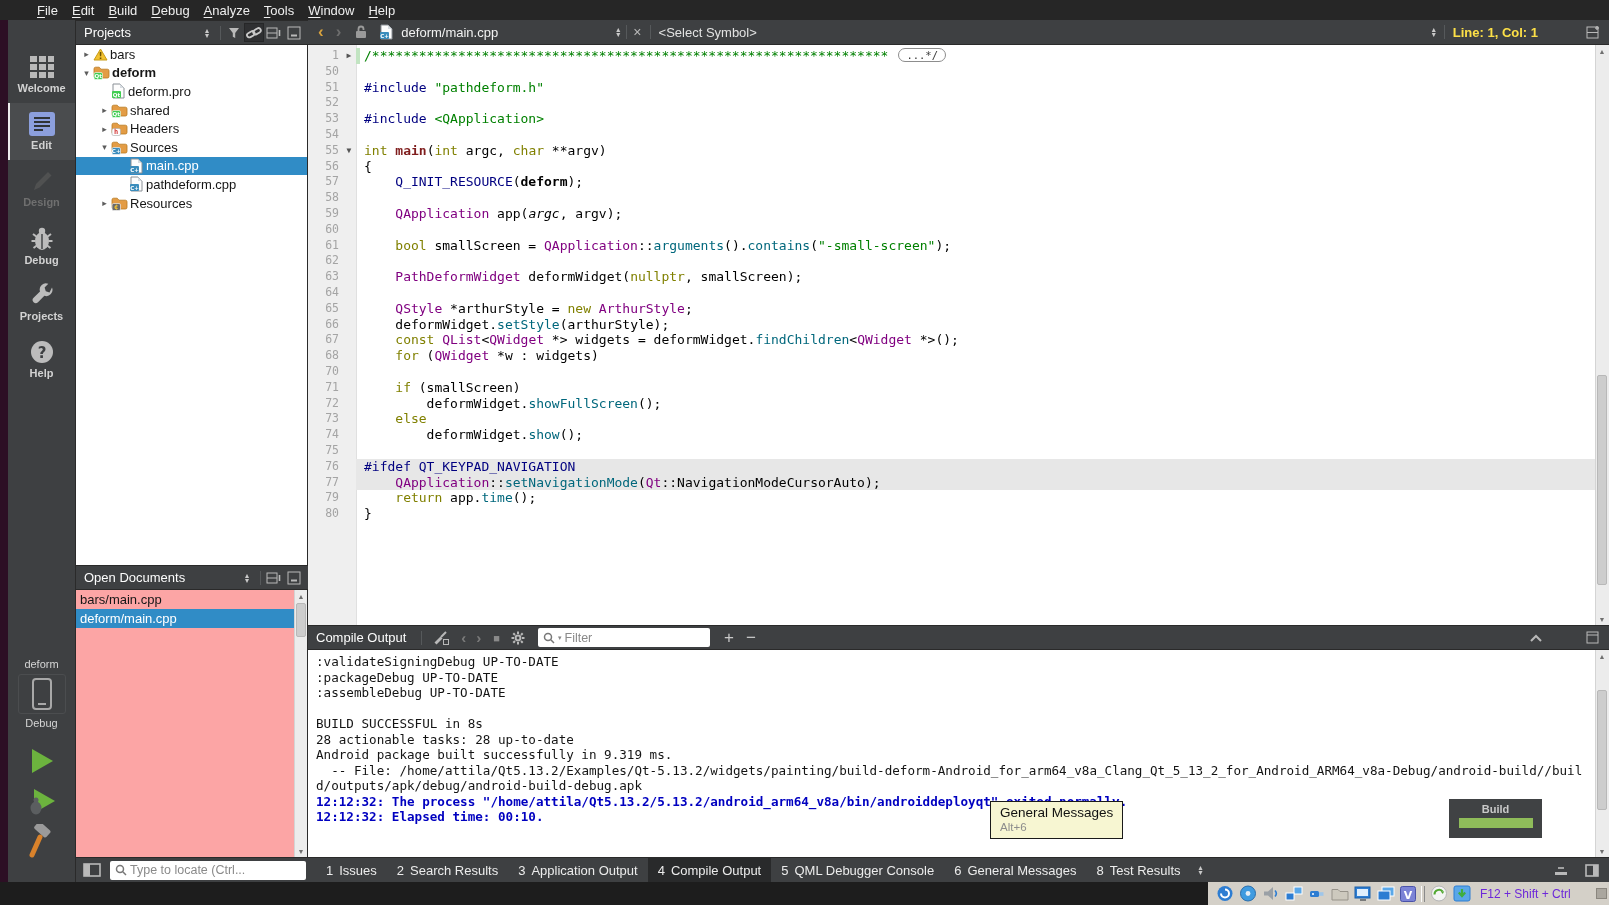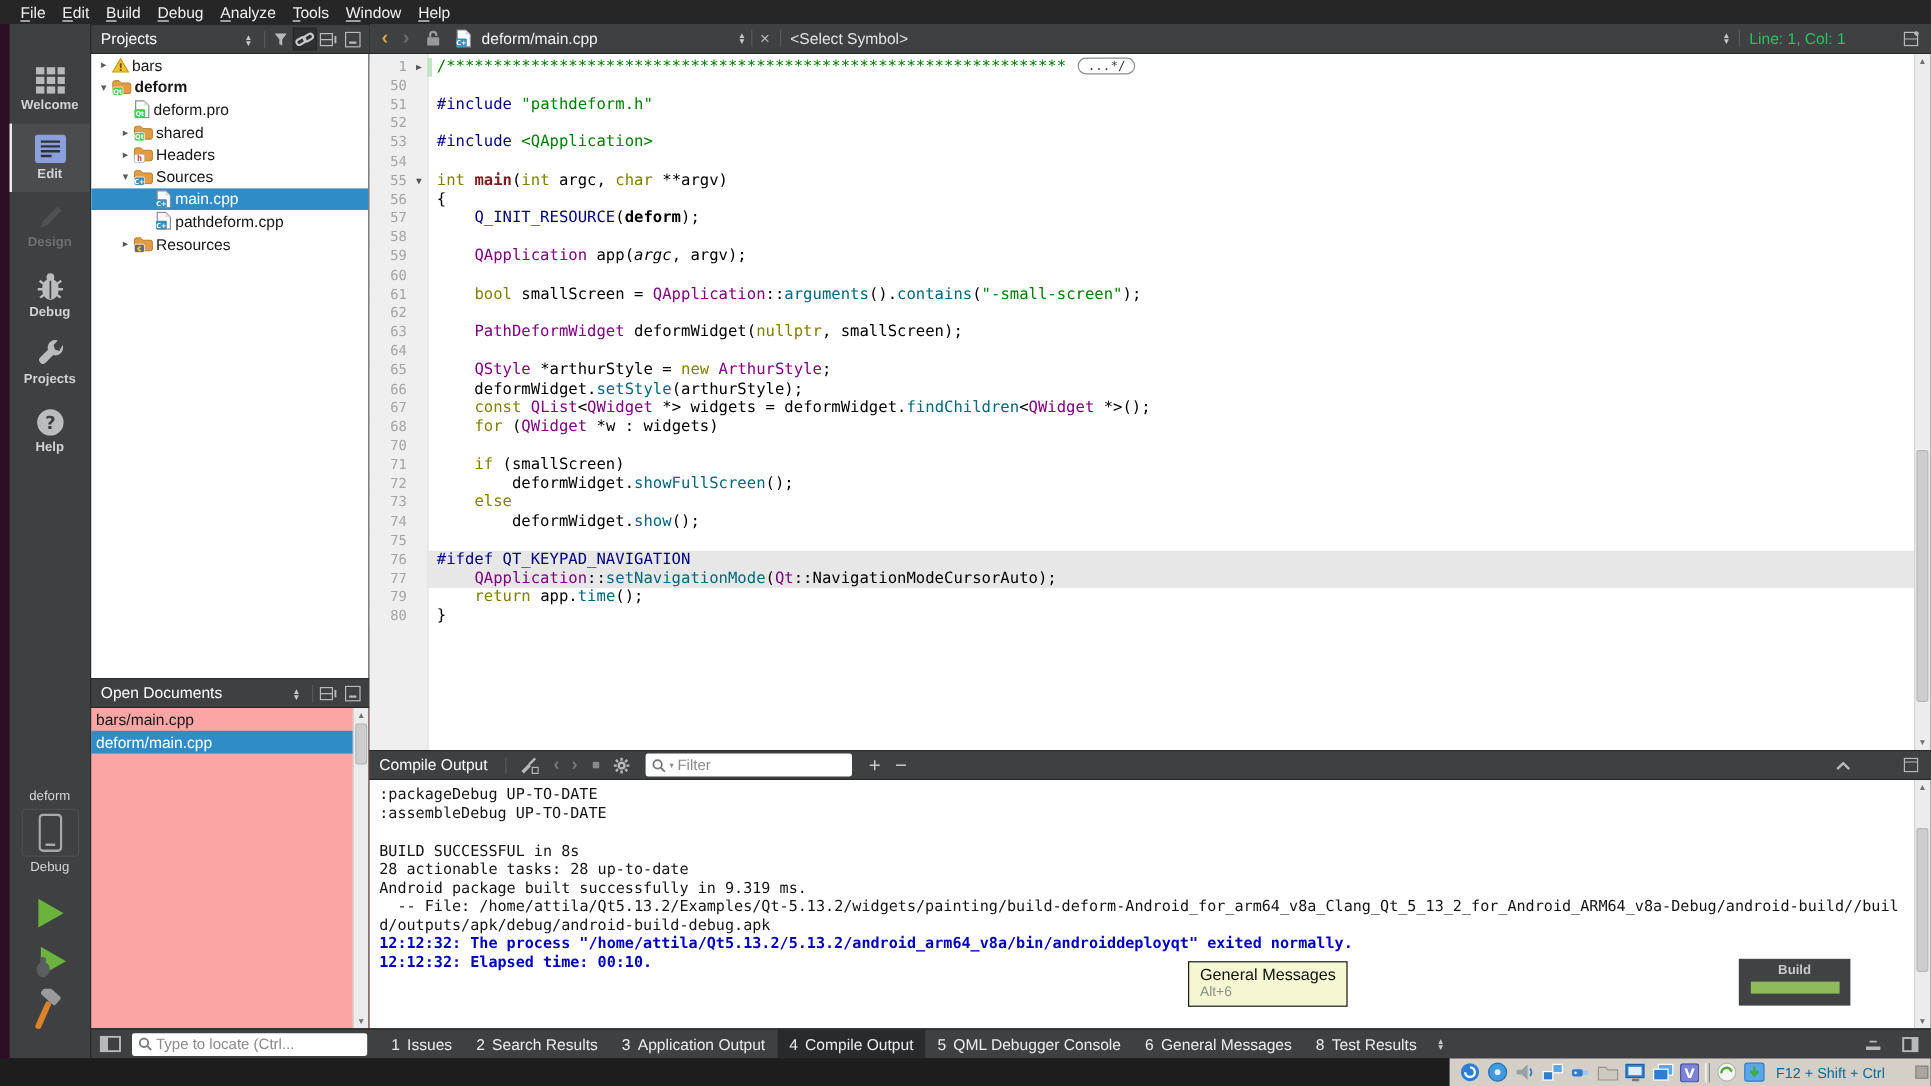--- a/index.html
+++ b/index.html
@@ -105,28 +105,28 @@
   .bp-bar{width:74px;height:10px;background:#8fbc5a;margin-top:3px;}
 
   
   #editor-scrollbar{position:absolute;left:1595px;top:45px;width:14px;height:580px;background:#ececec;border-left:1px solid #d4d4d4;}
   #output-scrollbar{position:absolute;left:1595px;top:650px;width:14px;height:207px;background:#ececec;border-left:1px solid #d4d4d4;}
 
   
   #traybar{position:absolute;left:0;top:882px;width:1609px;height:23px;background:#1d1d1d;}
   #tray-right{position:absolute;left:1208px;top:0;width:401px;height:23px;background:#d4d0c8;display:flex;align-items:center;gap:5px;padding-left:8px;}
   .tray-sep{width:4px;height:16px;border-left:1px solid #fcfcfc;border-right:1px solid #8a8a8a;flex:none;}
-  .host-key{font-size:12px;color:#0369a1;margin-left:4px;white-space:nowrap;}
+  .host-key{font-size:12px;color:#6d28d9;margin-left:4px;white-space:nowrap;}
   .grip{position:absolute;right:2px;top:6px;width:11px;height:11px;background:#aaa69e;border:1px solid #8a867e;}
 </style>
 </head>
 <body>
 
 <div id="menubar">
-  <span id="menu-items" style="display: flex;">
+  <span id="menu-items" style="display: flex; margin-left: 20px;">
       <span class="menu-item"><u>F</u>ile</span>
       <span class="menu-item"><u>E</u>dit</span>
       <span class="menu-item"><u>B</u>uild</span>
       <span class="menu-item"><u>D</u>ebug</span>
       <span class="menu-item"><u>A</u>nalyze</span>
       <span class="menu-item"><u>T</u>ools</span>
       <span class="menu-item"><u>W</u>indow</span>
       <span class="menu-item"><u>H</u>elp</span>
     </span>
 </div>
@@ -466,21 +466,21 @@
   <span class="hsep" style="margin:0 6px;"></span>
   <span style="color:#b9b9b9;font-size:14px;">×</span>
   <span class="hsep" style="margin:0 8px;"></span>
   <span class="tb-text">&lt;Select Symbol&gt;</span>
   <span style="flex:1;"></span>
   <span class="updn">
       <span>▴</span>
       <span>▾</span>
     </span>
   <span class="hsep" style="margin:0 8px;"></span>
-  <span class="tb-text" style="color:#22c55e;">Line: 1, Col: 1</span>
+  <span class="tb-text" style="color:#fde047;font-weight:bold;">Line: 1, Col: 1</span>
   <span class="ic" style="margin-left:48px;margin-right:2px;">
       <svg width="15" height="14">
         <rect x="1" y="2" width="11" height="11" fill="none" stroke="#b9b9b9"></rect>
         <line x1="1" y1="7.5" x2="12" y2="7.5" stroke="#b9b9b9"></line>
         <line x1="11" y1="1" x2="11" y2="5" stroke="#b9b9b9" stroke-width="1.4"></line>
         <line x1="9" y1="3" x2="13" y2="3" stroke="#b9b9b9" stroke-width="1.4"></line>
       </svg>
     </span>
 </div>
 
@@ -696,20 +696,21 @@
     </span>
   <span class="ic" style="margin-left:44px;margin-right:2px;">
       <svg width="13" height="13">
         <rect x="1" y="1" width="11" height="11" fill="none" stroke="#b9b9b9"></rect>
         <line x1="1" y1="4" x2="12" y2="4" stroke="#b9b9b9"></line>
       </svg>
     </span>
 </div>
 <div id="output-body">
   <div id="output-lines">
+      <div class="oline">:validateSigningDebug UP-TO-DATE</div>
       <div class="oline">:packageDebug UP-TO-DATE</div>
       <div class="oline">:assembleDebug UP-TO-DATE</div>
       <div class="oline">&nbsp;</div>
       <div class="oline">BUILD SUCCESSFUL in 8s</div>
       <div class="oline">28 actionable tasks: 28 up-to-date</div>
       <div class="oline">Android package built successfully in 9.319 ms.</div>
       <div class="oline">  -- File: /home/attila/Qt5.13.2/Examples/Qt-5.13.2/widgets/painting/build-deform-Android_for_arm64_v8a_Clang_Qt_5_13_2_for_Android_ARM64_v8a-Debug/android-build//build/outputs/apk/debug/android-build-debug.apk</div>
       <div class="oline info">12:12:32: The process "/home/attila/Qt5.13.2/5.13.2/android_arm64_v8a/bin/androiddeployqt" exited normally.</div>
       <div class="oline info">12:12:32: Elapsed time: 00:10.</div>
     </div>

